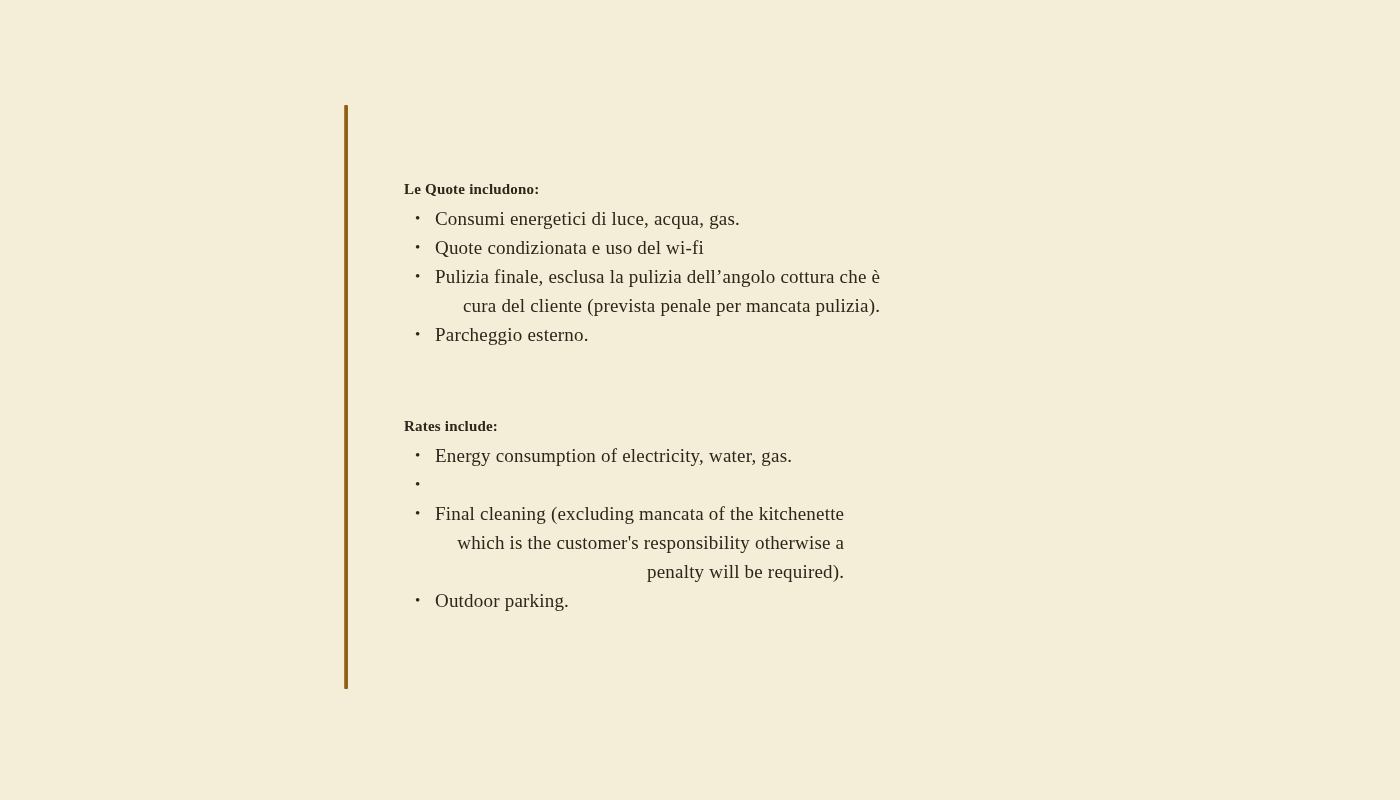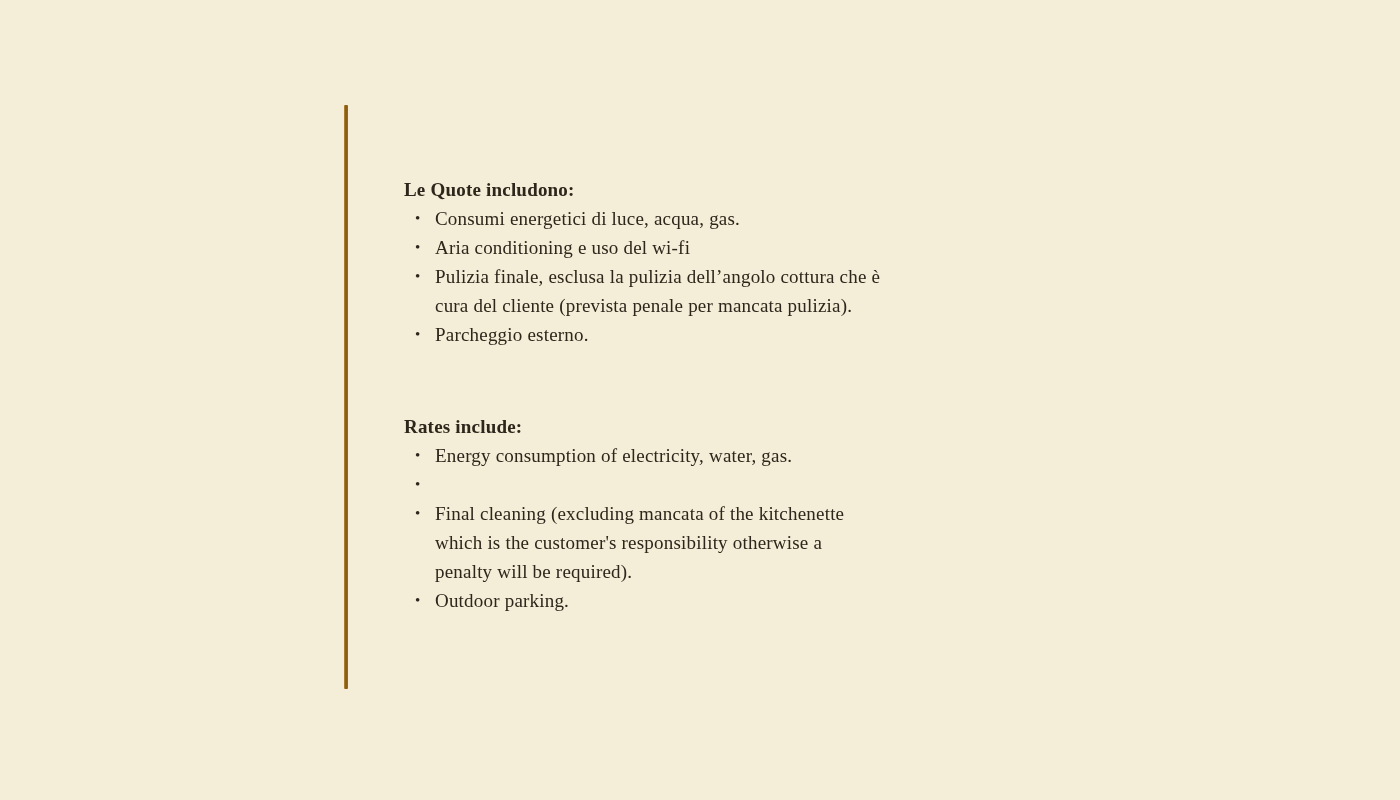--- a/index.html
+++ b/index.html
@@ -30,39 +30,40 @@
     position: absolute;
     left: 404px;
     top: 175px;
     width: 640px;
     font-size: 19px;
     line-height: 29px;
     letter-spacing: 0.2px;
   }
   .section-heading {
     font-weight: bold;
-    font-size: 19px;
+    font-size: 15px;
     line-height: 29px;
   }
   ul.item-list {
     list-style: none;
     padding-left: 11px;
   }
   ul.item-list li {
     display: flex;
     align-items: flex-start;
   }
   .bullet {
     flex: none;
     width: 20px;
     font-size: 15px;
     line-height: 29px;
   }
   .item-text {
     white-space: pre-line;
+    text-align: right;
   }
   .section-en {
     margin-top: 63px;
   }
 </style>
 </head>
 <body>
 
 <div class="canvas">
 
@@ -72,21 +73,21 @@
 
     <section class="section-it">
       <h2 class="section-heading">Le Quote includono:</h2>
       <ul class="item-list">
         <li>
           <span class="bullet">•</span>
           <span class="item-text">Consumi energetici di luce, acqua, gas.</span>
         </li>
         <li>
           <span class="bullet">•</span>
-          <span class="item-text">Aria conditioning e uso del wi-fi</span>
+          <span class="item-text">Quote condizionata e uso del wi-fi</span>
         </li>
         <li>
           <span class="bullet">•</span>
           <span class="item-text">Pulizia finale, esclusa la pulizia dell’angolo cottura che è
 cura del cliente (prevista penale per mancata pulizia).</span>
         </li>
         <li>
           <span class="bullet">•</span>
           <span class="item-text">Parcheggio esterno.</span>
         </li>

